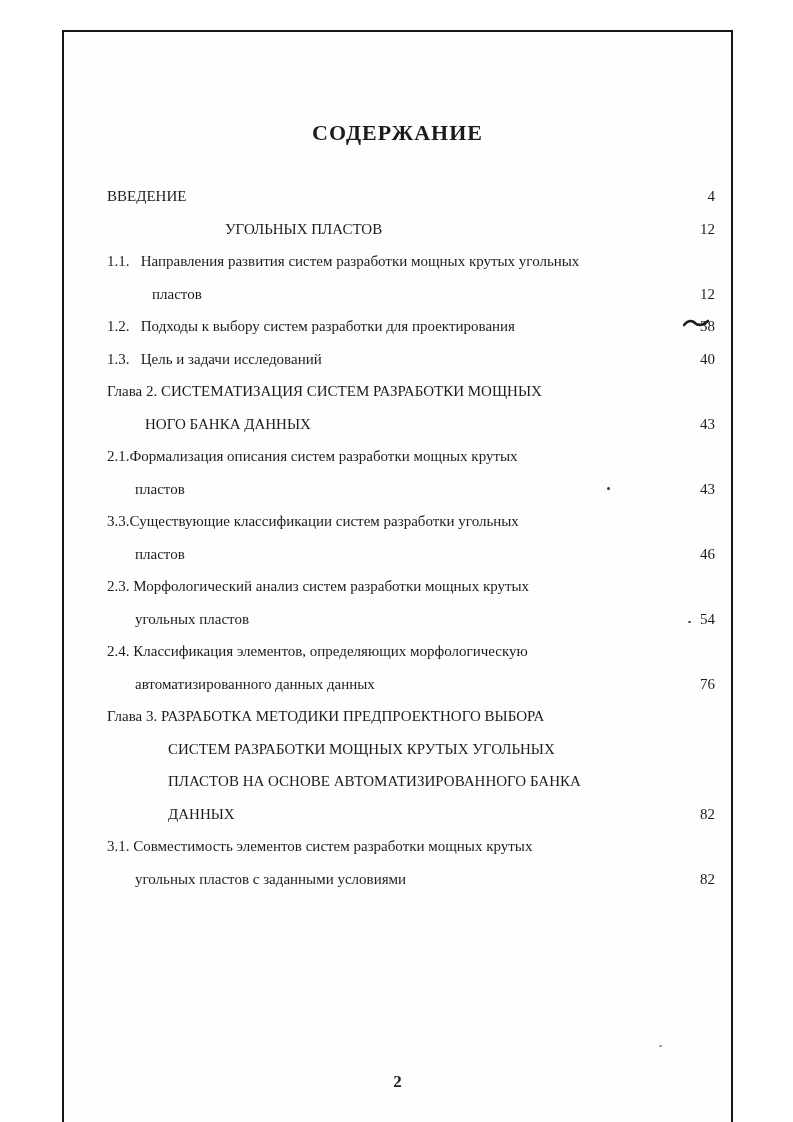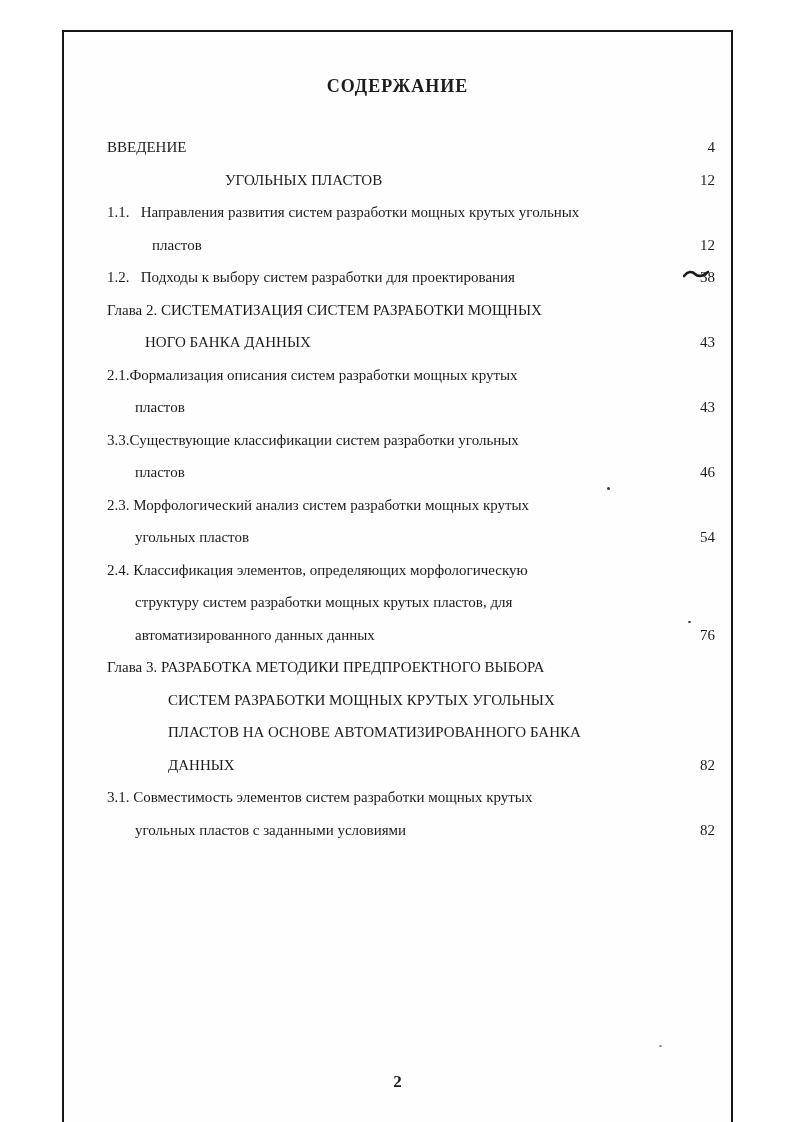--- a/index.html
+++ b/index.html
@@ -12,23 +12,23 @@
     color: #1c1c1c;
   }
   .frame {
     position: absolute; left: 62px; top: 30px;
     width: 671px; height: 1100px;
     border: 2px solid #161616;
     border-bottom: none;
     background: #fefefe;
   }
   .title {
-    margin: 44px 0 0 0;
+    margin: 88px 0 0 0;
     text-align: center;
-    font-size: 18px;
+    font-size: 22px;
     font-weight: 700;
     letter-spacing: 1px;
   }
   .toc {
     margin: 34px 16px 0 43px;
     font-size: 15px;
   }
   .line {
     display: flex;
     align-items: baseline;
@@ -84,38 +84,40 @@
       <div class="line ind-0"><span class="text">1.1.   Направления развития систем разработки мощных крутых угольных</span></div>
       <div class="line ind-3"><span class="text">пластов</span><span class="page">
           <span>12</span>
         </span></div>
       <div class="line ind-0"><span class="text">1.2.   Подходы к выбору систем разработки для проектирования</span><span class="page">
           <span class="pen-mark"><svg width="26" height="11" viewBox="0 0 26 11">
               <path d="M1 7 C 5 2, 9 2, 12 5 C 15 8, 20 7, 25 3" stroke="#1a1a1a" stroke-width="2.6" fill="none" stroke-linecap="round"></path>
             </svg></span>
           <span>38</span>
         </span></div>
+      <div class="line ind-0"><span class="text">1.3.   Цель и задачи исследований</span><span class="page">
+          <span>40</span>
+        </span></div>
       <div class="line ind-0"><span class="text">Глава 2. СИСТЕМАТИЗАЦИЯ СИСТЕМ РАЗРАБОТКИ МОЩНЫХ</span></div>
       <div class="line ind-2"><span class="text">НОГО БАНКА ДАННЫХ</span><span class="page">
           <span>43</span>
         </span></div>
       <div class="line ind-0"><span class="text">2.1.Формализация описания систем разработки мощных крутых</span></div>
       <div class="line ind-1"><span class="text">пластов</span><span class="page">
           <span>43</span>
         </span></div>
       <div class="line ind-0"><span class="text">3.3.Существующие классификации систем разработки угольных</span></div>
       <div class="line ind-1"><span class="text">пластов</span><span class="page">
           <span>46</span>
         </span></div>
       <div class="line ind-0"><span class="text">2.3. Морфологический анализ систем разработки мощных крутых</span></div>
       <div class="line ind-1"><span class="text">угольных пластов</span><span class="page">
           <span>54</span>
         </span></div>
       <div class="line ind-0"><span class="text">2.4. Классификация элементов, определяющих морфологическую</span></div>
-      <div class="line ind-1"><span class="text">структуру систем разработки мощных крутых пластов, для</span></div>
       <div class="line ind-1"><span class="text">автоматизированного данных данных</span><span class="page">
           <span>76</span>
         </span></div>
       <div class="line ind-0"><span class="text">Глава 3. РАЗРАБОТКА МЕТОДИКИ ПРЕДПРОЕКТНОГО ВЫБОРА</span></div>
       <div class="line ind-4"><span class="text">СИСТЕМ РАЗРАБОТКИ МОЩНЫХ КРУТЫХ УГОЛЬНЫХ</span></div>
       <div class="line ind-4"><span class="text">ПЛАСТОВ НА ОСНОВЕ АВТОМАТИЗИРОВАННОГО БАНКА</span></div>
       <div class="line ind-4"><span class="text">ДАННЫХ</span><span class="page">
           <span>82</span>
         </span></div>
       <div class="line ind-0"><span class="text">3.1. Совместимость элементов систем разработки мощных крутых</span></div>

